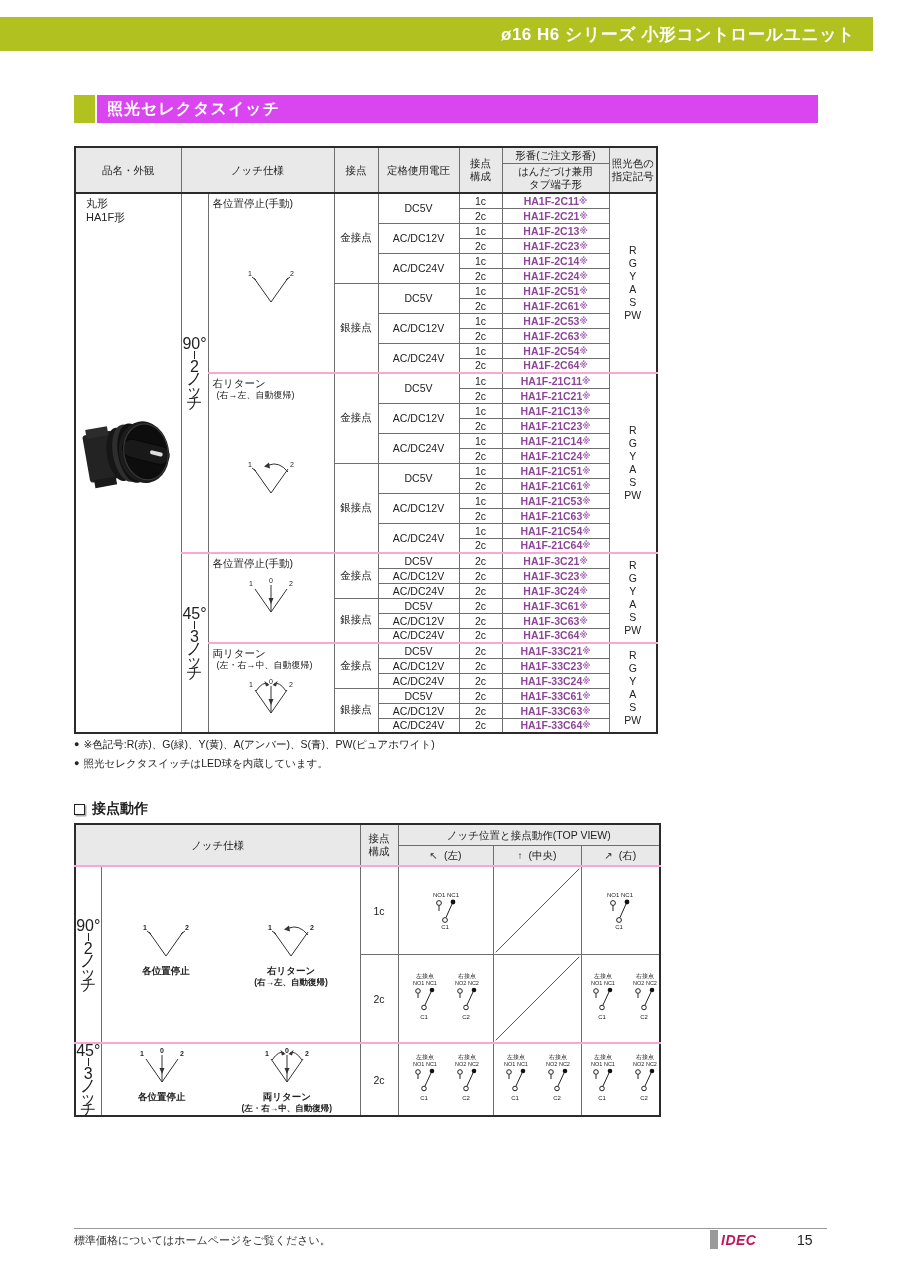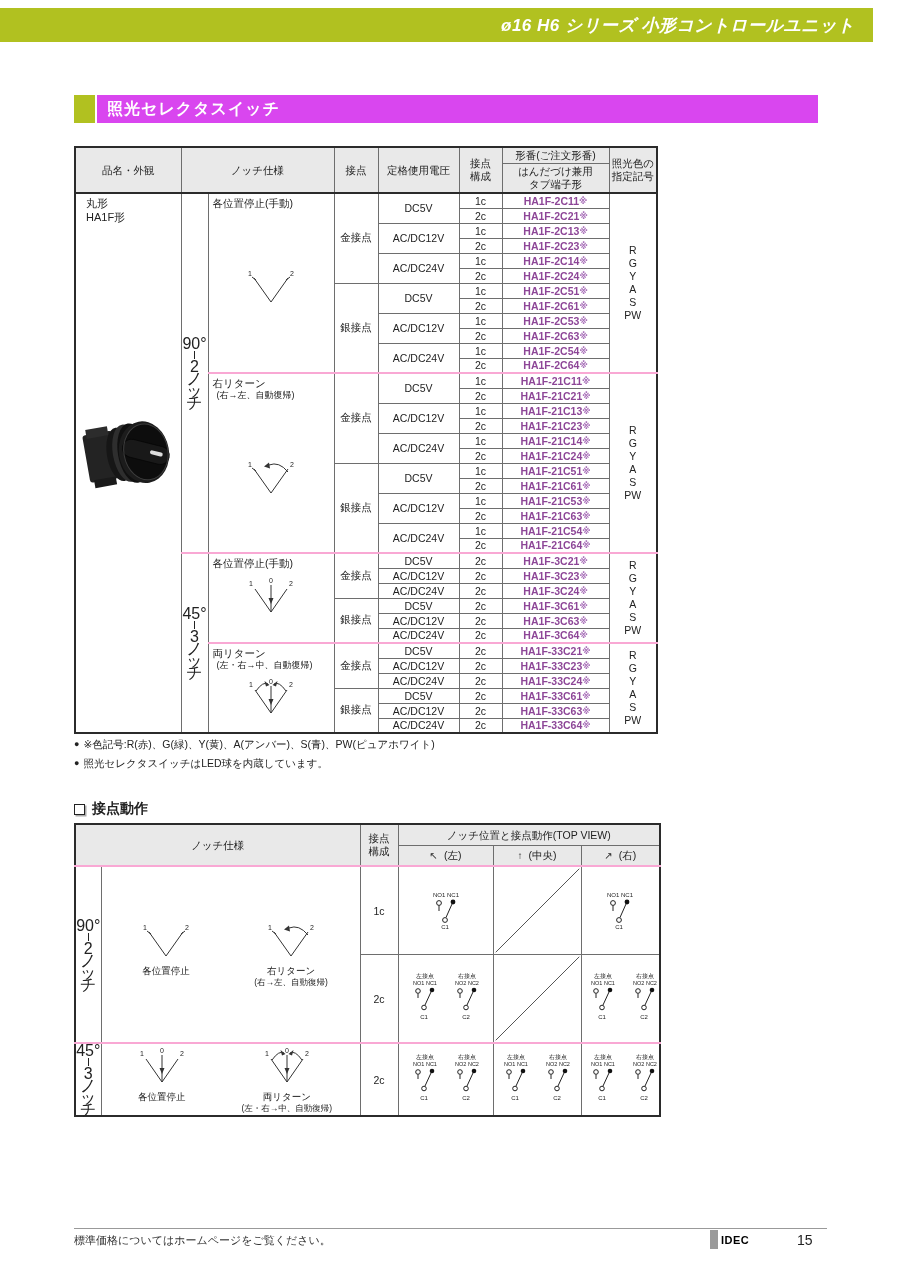--- a/index.html
+++ b/index.html
@@ -1,20 +1,20 @@
 <!DOCTYPE html>
 <html><head>
 <meta charset="utf-8">
 <style>
   html,body{margin:0;padding:0;background:#fff;}
   .page{position:relative;width:900px;height:1272px;background:#fff;overflow:hidden;
         font-family:"Liberation Sans","DejaVu Sans",sans-serif;color:#222;}
 
   
-  .topbar{position:absolute;left:0;top:8px;width:873px;height:34px;background:#b1c120;font-style:italic;}
+  .topbar{position:absolute;left:0;top:17px;width:873px;height:34px;background:#b1c120;}
   .topbar .t{position:absolute;right:18px;top:6px;font-size:17px;font-weight:bold;color:#fff;letter-spacing:0.5px;}
 
   
   .sechead{position:absolute;left:74px;top:95px;width:744px;height:28px;}
   .sechead .accent{position:absolute;left:0;top:0;width:21px;height:28px;background:#b1c120;}
   .sechead .bar{position:absolute;left:23px;top:0;width:721px;height:28px;background:#d946ef;}
   .sechead .bar .t{position:absolute;left:10px;top:4px;font-size:16px;font-weight:bold;color:#fff;letter-spacing:1px;}
 
   .saleunit{position:absolute;left:74px;top:128px;width:582px;text-align:right;font-size:11px;color:#222;}
 
@@ -56,34 +56,34 @@
   .sec2head{position:absolute;left:74px;top:800px;display:flex;align-items:center;}
   .sec2head .sq{width:9px;height:9px;border:1.5px solid #222;box-shadow:1.5px 1.5px 0 #aaa;margin-right:7px;}
   .sec2head .t{font-size:14px;font-weight:bold;}
 
   #ct{position:absolute;left:74px;top:823px;width:585px;}
   #ct thead tr.r1 th{height:20px;}
   #ct thead tr.r2 th{height:19px;}
   #ct .pic{font-size:10px;margin-right:6px;}
   tr.h1{height:42px;} tr.h2{height:63px;} tr.h3{height:67px;}
   td.dgcell{vertical-align:middle;}
-  .dgs{display:flex;justify-content:space-around;align-items:flex-start;padding:2px 4px;}
+  .dgs{display:flex;justify-content:space-around;align-items:flex-start;padding:2px 4px;font-weight:bold;}
   .fig{display:flex;flex-direction:column;align-items:center;}
   .cap{font-size:9.5px;line-height:12px;margin-top:3px;}
   .cap2{font-size:8.5px;line-height:10px;}
   td.slash{padding:0;}
   td.slash svg{display:block;width:100%;height:100%;}
   td.swc{padding:1px 0;}
 
   
   .footline{position:absolute;left:74px;top:1228px;width:753px;height:1px;background:#999;}
   .footnote{position:absolute;left:74px;top:1233px;font-size:11px;color:#333;}
   .brand{position:absolute;left:710px;top:1230px;display:flex;align-items:center;}
   .brand .bar{width:8px;height:19px;background:#9a9a9a;margin-right:3px;}
-  .brand .txt{color:#000000;font-weight:bold;font-size:11px;letter-spacing:0.5px;}
+  .brand .txt{color:#be185d;font-weight:bold;font-size:14px;letter-spacing:0.5px;font-style:italic;}
   .pageno{position:absolute;left:797px;top:1232px;font-size:14px;color:#222;}
 </style>
 </head>
 <body>
 
 <div class="page">
 
   <div class="topbar">
     <span class="t">ø16 H6 シリーズ 小形コントロールユニット</span>
   </div>

